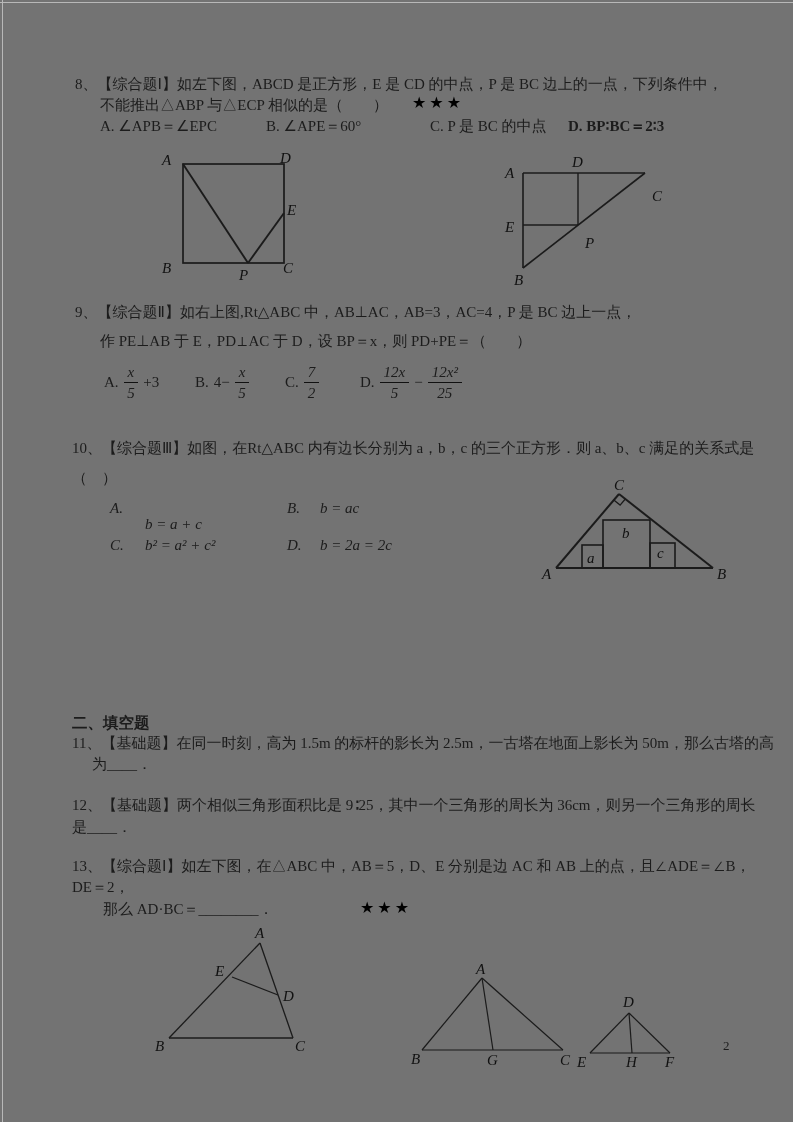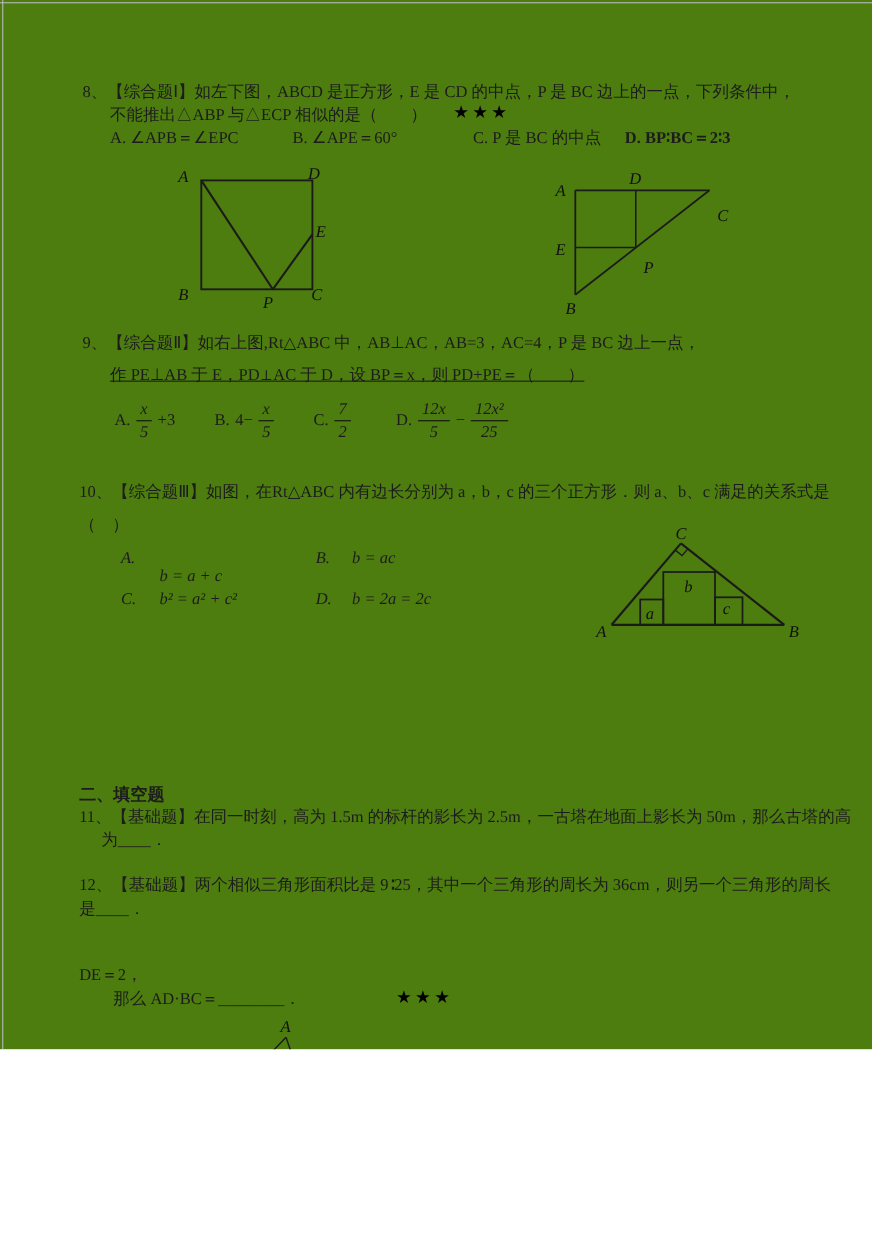--- a/index.html
+++ b/index.html
@@ -1,17 +1,17 @@
 <!DOCTYPE html>
 <html><head>
 <meta charset="utf-8">
 <style>
   html,body{margin:0;padding:0;background:#ffffff;}
   .page{
-    position:relative;width:793px;height:954px;background:#4d7c0f;overflow:hidden;
+    position:relative;width:793px;height:1122px;background:#737373;overflow:hidden;
     font-family:"Liberation Serif",serif;color:#1c1c1c;
   }
   .edge-top{position:absolute;left:0;top:2px;width:793px;height:1px;background:#b8b8b8;}
   .edge-left{position:absolute;left:2px;top:0;width:1px;height:1122px;background:#b8b8b8;}
   .t{position:absolute;font-size:15px;line-height:21px;white-space:nowrap;}
   .heading{font-weight:700;font-size:15.5px;}
   .stars{font-size:16px;letter-spacing:3px;color:#000;}
   .opt{position:absolute;display:flex;align-items:center;gap:5px;font-size:15px;white-space:nowrap;}
   .opt .lbl{font-style:normal;}
   .mi{font-style:italic;}
@@ -58,21 +58,21 @@
     <line x1="28" y1="77" x2="83" y2="77" stroke-width="1.4"></line>
     <text x="10" y="30">A</text>
     <text x="77" y="19">D</text>
     <text x="157" y="53">C</text>
     <text x="10" y="84">E</text>
     <text x="90" y="100">P</text>
     <text x="19" y="137">B</text>
   </svg>
 
   <div class="t" style="left:75px;top:302px;">9、【综合题Ⅱ】如右上图,Rt△ABC 中，AB⊥AC，AB=3，AC=4，P 是 BC 边上一点，</div>
-  <div class="t" style="left:100px;top:331px;text-decoration:underline;">作 PE⊥AB 于 E，PD⊥AC 于 D，设 BP＝x，则 PD+PE＝（　　）</div>
+  <div class="t" style="left:100px;top:331px;">作 PE⊥AB 于 E，PD⊥AC 于 D，设 BP＝x，则 PD+PE＝（　　）</div>
 
   <div class="opt" style="left:104px;top:363px;">
     <span class="lbl">A.</span>
     <span class="frac">
         <span class="num">x</span>
         <span class="den">5</span>
       </span>
     <span>+3</span>
   </div>
   <div class="opt" style="left:195px;top:363px;">
@@ -131,20 +131,21 @@
   </svg>
 
   <div class="t heading" style="left:72px;top:712px;">二、填空题</div>
 
   <div class="t" style="left:72px;top:733px;">11、【基础题】在同一时刻，高为 1.5m 的标杆的影长为 2.5m，一古塔在地面上影长为 50m，那么古塔的高</div>
   <div class="t" style="left:72px;top:754px;margin-left:20px;">为____．</div>
 
   <div class="t" style="left:72px;top:795px;">12、【基础题】两个相似三角形面积比是 9∶25，其中一个三角形的周长为 36cm，则另一个三角形的周长</div>
   <div class="t" style="left:72px;top:817px;">是____．</div>
 
+  <div class="t" style="left:72px;top:856px;">13、【综合题Ⅰ】如左下图，在△ABC 中，AB＝5，D、E 分别是边 AC 和 AB 上的点，且∠ADE＝∠B，</div>
   <div class="t" style="left:72px;top:877px;">DE＝2，</div>
   <div class="t" style="left:103px;top:899px;">那么 AD·BC＝________．</div>
   <div class="t stars" style="left:360px;top:897px;">★★★</div>
 
   <svg class="fig" style="left:145px;top:928px;" width="175" height="128" viewBox="0 0 175 128">
     <line x1="115" y1="15" x2="24" y2="110" stroke-width="1.3" stroke="#3a3a3a"></line>
     <line x1="115" y1="15" x2="148" y2="110" stroke-width="1.3" stroke="#3a3a3a"></line>
     <line x1="24" y1="110" x2="148" y2="110" stroke-width="1.3" stroke="#3a3a3a"></line>
     <line x1="87" y1="49" x2="133" y2="67" stroke-width="1.3" stroke="#3a3a3a"></line>
     <text x="110" y="10">A</text>

